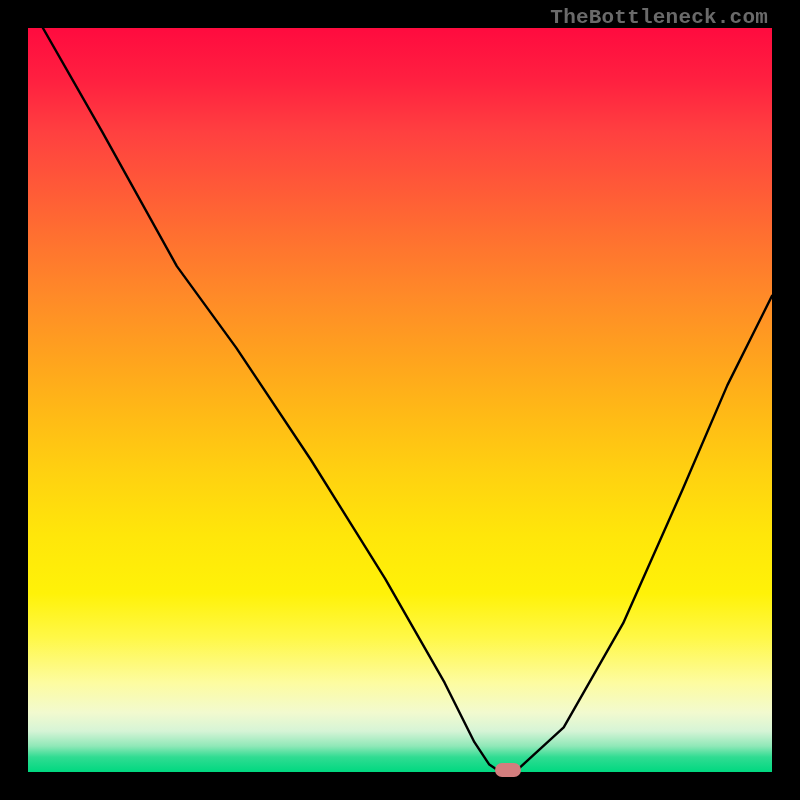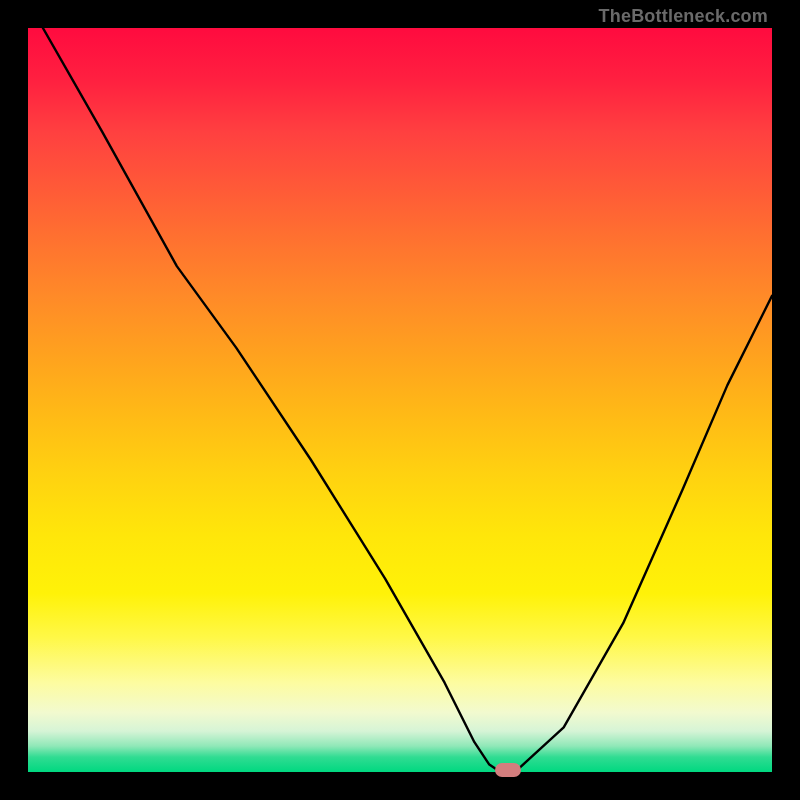--- a/index.html
+++ b/index.html
@@ -31,23 +31,24 @@
       #90e8b8 96.5%,
       #30dc92 98%,
       #00d880 100%
     );
   }
 
   .watermark {
     position: absolute;
     top: 6px; right: 32px;
     color: #6a6a6a;
-    font-size: 18px;
+    font-size: 21px;
     font-weight: 600;
     letter-spacing: 0.2px;
+    font-family: Liberation Mono, monospace;
   }
 
   .curve { position: absolute; left: 28px; top: 28px; pointer-events: none; }
   .marker {
     position: absolute;
     width: 26px; height: 14px;
     border-radius: 8px;
     background: #d37e7e;
     transform: translate(-50%, -50%);
   }

